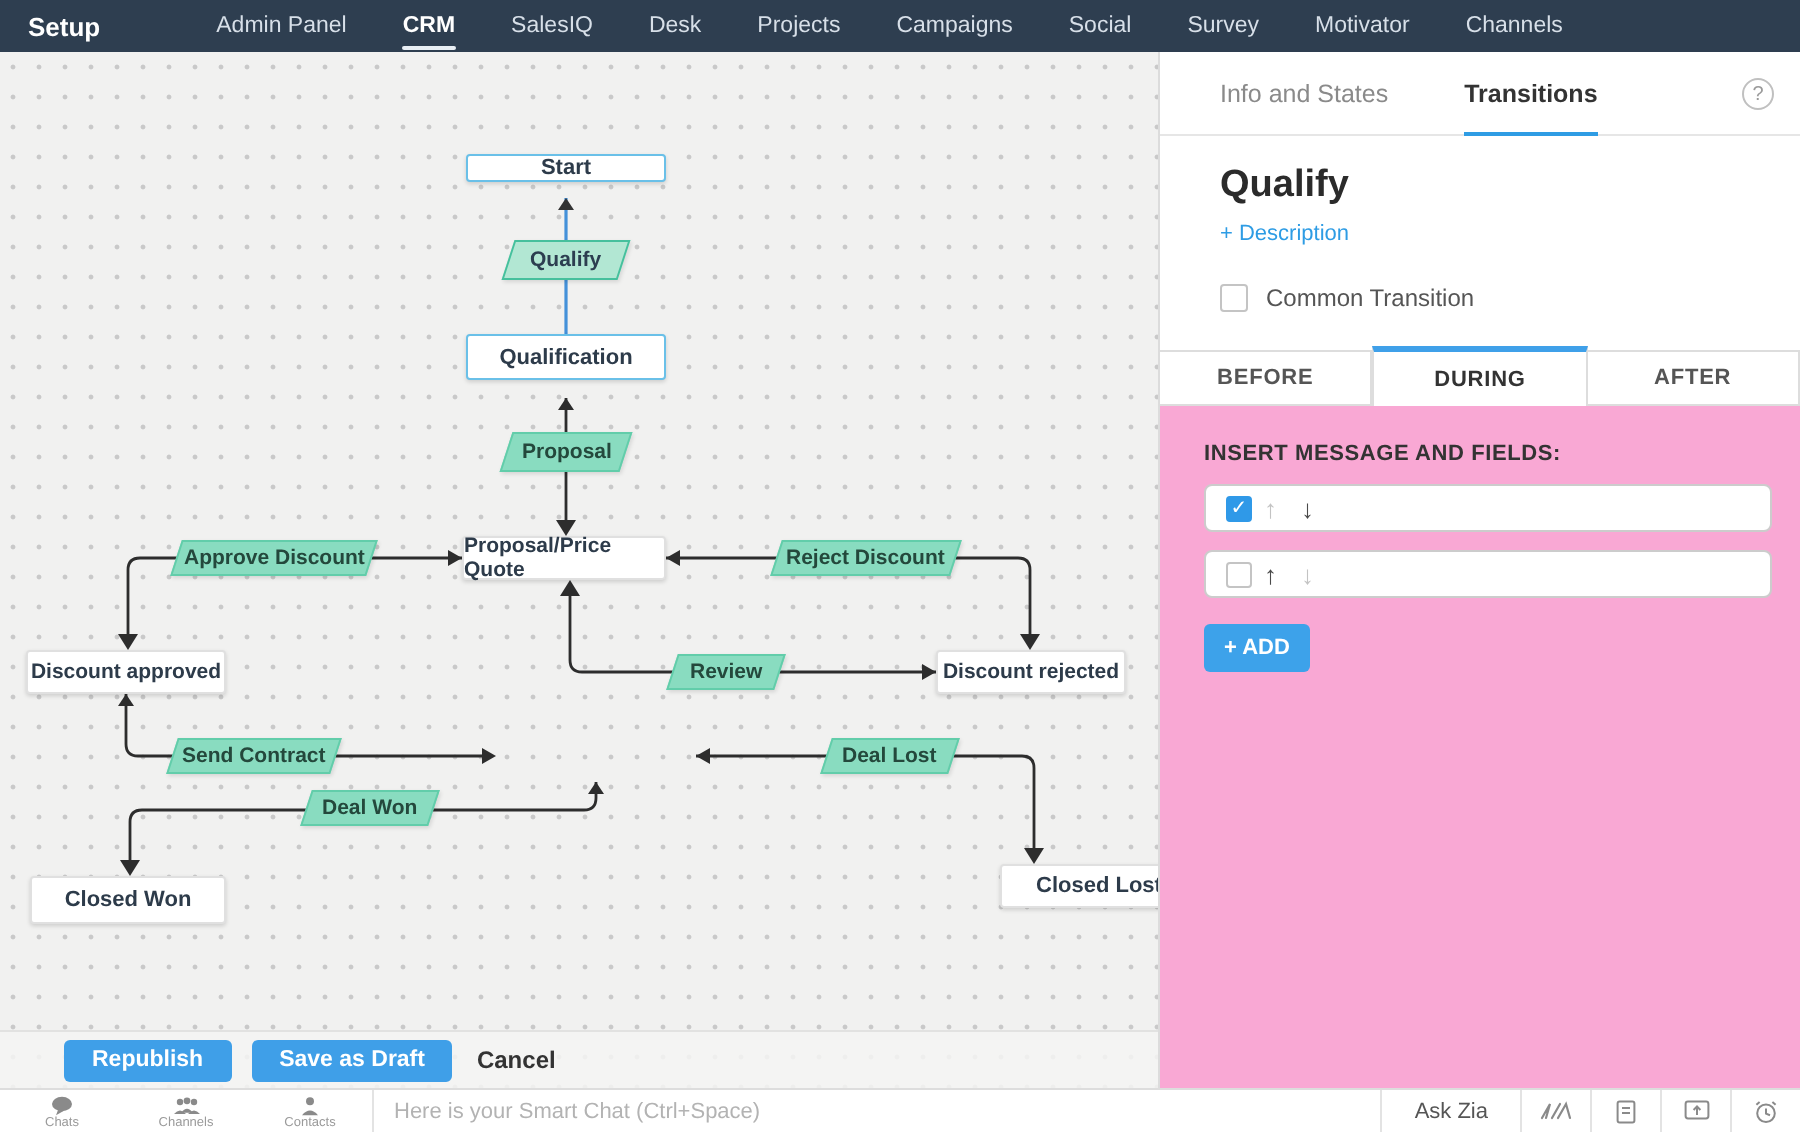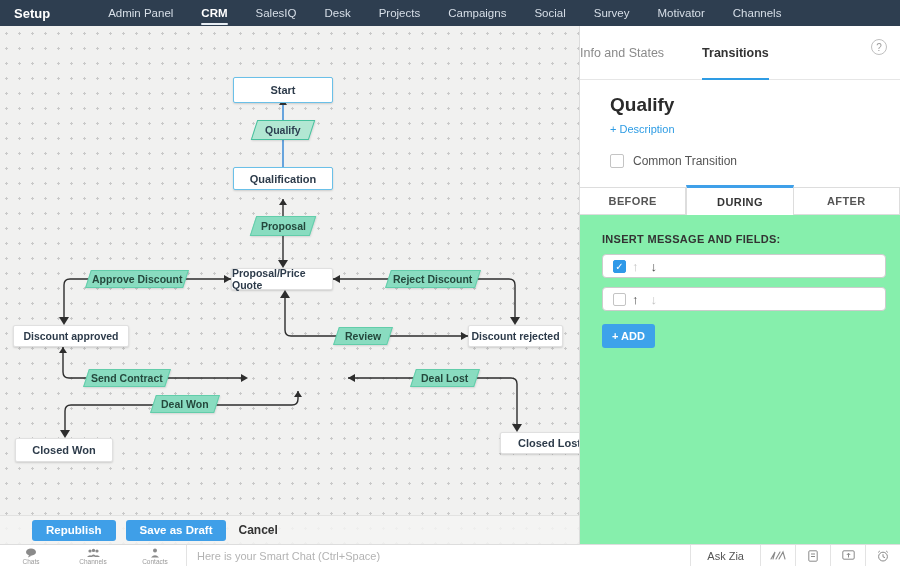--- a/index.html
+++ b/index.html
@@ -39,22 +39,22 @@
                 background:rgba(244,244,243,.85); border-top:1px solid #e2e2e1;
                 display:flex; align-items:center; padding-left:32px; }
   .btn-blue { height:21px; padding:0 14px; background:#3f9fe8; color:#fff; font-size:11.5px; font-weight:bold;
               border:none; border-radius:3px; cursor:pointer; display:flex; align-items:center; }
   .btn-blue + .btn-blue { margin-left:10px; }
   .btn-cancel { margin-left:12px; background:none; border:none; font-size:12px; font-weight:bold;
                 color:#333; cursor:pointer; }
 
   
   .panel { position:absolute; left:580px; top:26px; width:320px; height:518px; background:#fff; }
-  .panel-header { position:relative; height:54px; border-bottom:1px solid #e6e6e6; display:flex;
-                  align-items:center; }
+  .panel-header { position:relative; height:42px; border-bottom:1px solid #e6e6e6; display:flex;
+                  align-items:center; padding-left:30px; }
   .ptab { position:relative; font-size:12.5px; color:#8a8a8a; margin-right:38px; height:100%;
           display:flex; align-items:center; cursor:pointer; }
   .ptab.active { color:#333; font-weight:bold; }
   .ptab.active::after { content:""; position:absolute; left:0; right:0; bottom:-1px; height:2px; background:#2e9ce4; }
   .help-circle { position:absolute; right:13px; top:13px; width:16px; height:16px; border:1px solid #c0c0c0;
                  border-radius:50%; color:#9a9a9a; font-size:10px; display:flex; align-items:center;
                  justify-content:center; cursor:pointer; }
   .panel-title { margin:14px 0 0 30px; font-size:19px; font-weight:bold; color:#2b2b2b; }
   .desc-link { display:inline-block; margin:7px 0 0 30px; font-size:11px; color:#2e9ce4; cursor:pointer; }
   .common-row { display:flex; align-items:center; margin:17px 0 0 30px; }
@@ -63,21 +63,21 @@
   .cb.checked { background:#2f99e8; border-color:#2f99e8; }
   .common-label { margin-left:9px; font-size:12px; color:#555; }
 
   .phase-tabs { display:flex; margin-top:17px; }
   .phase-tab { flex:1; height:30px; display:flex; align-items:center; justify-content:center;
                font-size:11px; font-weight:bold; letter-spacing:.4px; color:#555; background:#fff;
                border:1px solid #ddd; border-left:none; cursor:pointer; margin-top:2px; height:28px; }
   .phase-tab:first-child { border-left:none; }
   .phase-tab.active { margin-top:0; height:30px; border-top:3px solid #3fa0e9; border-bottom:none;
                       color:#333; border-left:1px solid #ddd; border-right:1px solid #ddd;text-align:right; }
-  .phase-body { background:#86efac; height:344px; padding:18px 14px 0 22px; }
+  .phase-body { background:#f9a8d4; height:344px; padding:18px 14px 0 22px; }
   .section-label { font-size:11px; font-weight:bold; color:#333; letter-spacing:.3px; }
   .field-item { width:284px; height:24px; margin-top:9px; background:#fff; border:1px solid #ccc;
                 border-radius:4px; display:flex; align-items:center; padding:0 10px; }
   .field-item:first-of-type { margin-top:12px; }
   .field-item .cb { width:13px; height:13px; }
   .field-label { margin-left:9px; font-size:12px; color:#444; flex:1; }
   .arrow { font-size:13px; cursor:pointer; padding:0 6px; }
   .arrow.on { color:#4a4a4a; }
   .arrow.off { color:#c3c3c3; }
   .add-btn { margin-top:13px; display:inline-block; background:#3da2ea; color:#fff; font-size:11px;
@@ -193,30 +193,30 @@
     <div class="pgram" style="left:86px; top:343px; width:82px; height:18px;">
         <span>Send Contract</span>
       </div>
     <div class="pgram" style="left:153px; top:369px; width:64px; height:18px;">
         <span>Deal Won</span>
       </div>
     <div class="pgram" style="left:413px; top:343px; width:64px; height:18px;">
         <span>Deal Lost</span>
       </div>
 
-    <div class="state entry" style="left:233px; top:51px; width:100px; height:26px;">
+    <div class="state entry" style="left:233px; top:51px; width:100px; height:14px;">
         <span>Start</span>
       </div>
     <div class="state entry" style="left:233px; top:141px; width:100px; height:23px;">
         <span>Qualification</span>
       </div>
     <div class="state" style="left:231px; top:242px; width:102px; height:22px; font-size:10.5px;">
         <span>Proposal/Price Quote</span>
       </div>
-    <div class="state" style="left:13px; top:299px; width:116px; height:22px; font-size:10.5px;">
+    <div class="state" style="left:13px; top:299px; width:100px; height:22px; font-size:10.5px;">
         <span>Discount approved</span>
       </div>
     <div class="state" style="left:468px; top:299px; width:95px; height:22px; font-size:10.5px;">
         <span>Discount rejected</span>
       </div>
     <div class="state" style="left:15px; top:412px; width:98px; height:24px;">
         <span>Closed Won</span>
       </div>
     <div class="state" style="left:468px; top:406px; width:99px; height:22px;margin-left:32px;">
         <span>Closed Lost</span>

